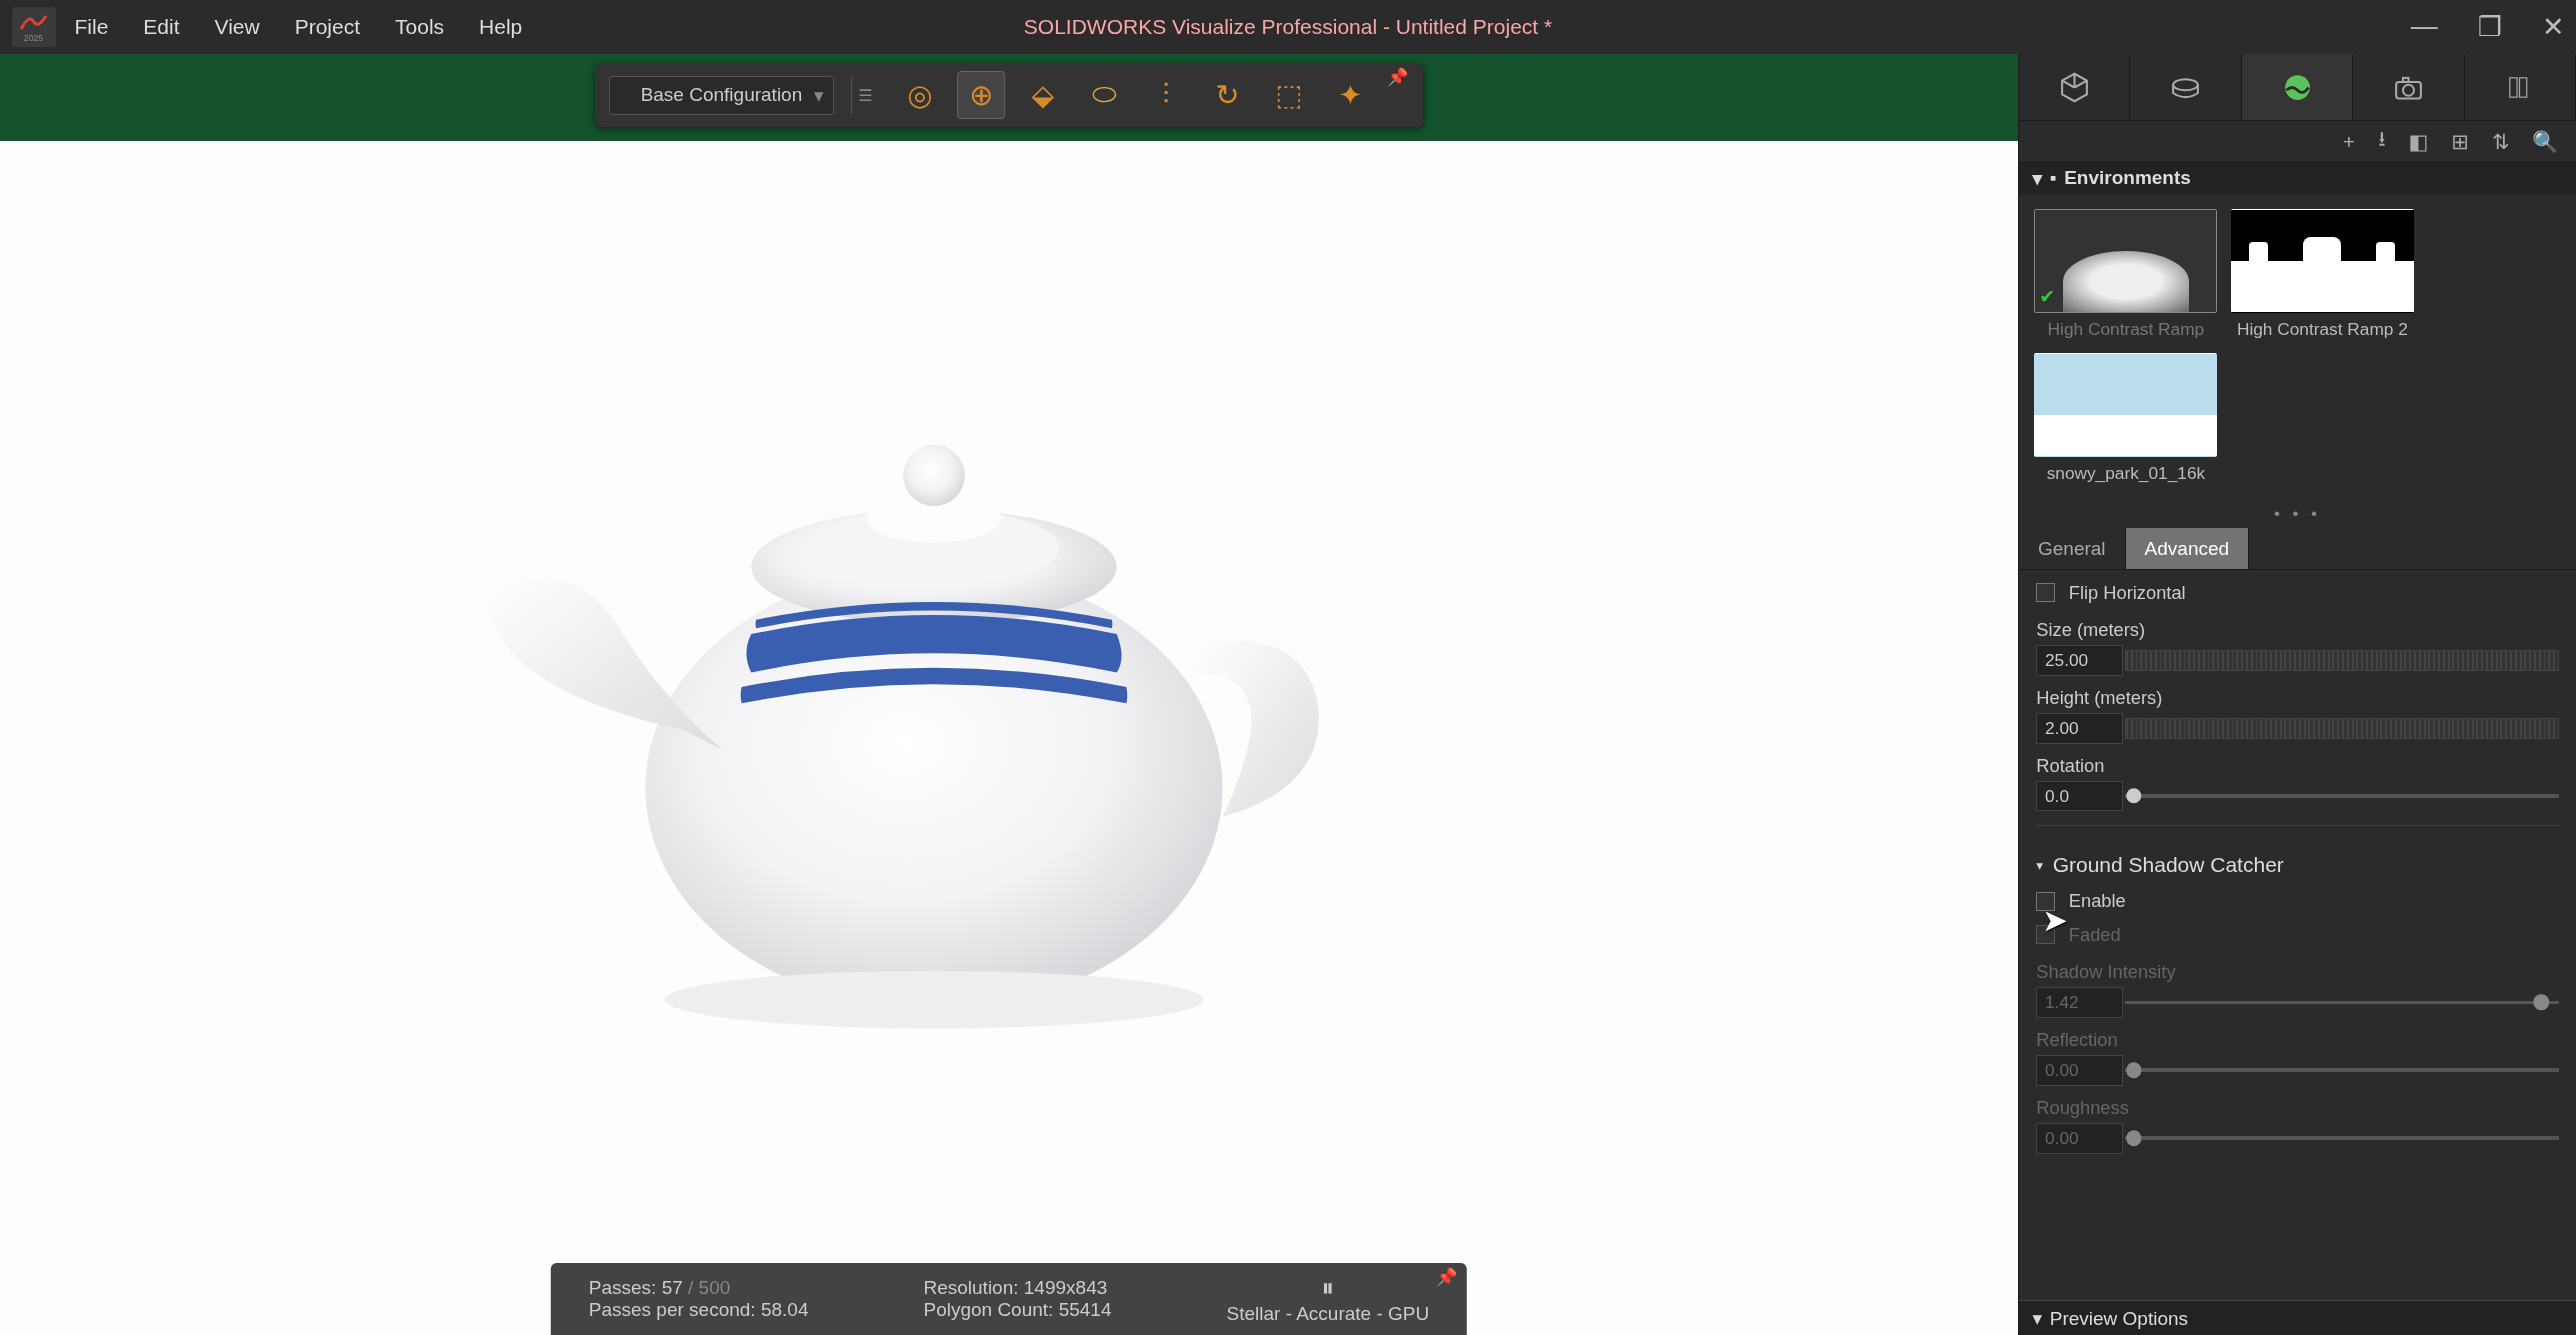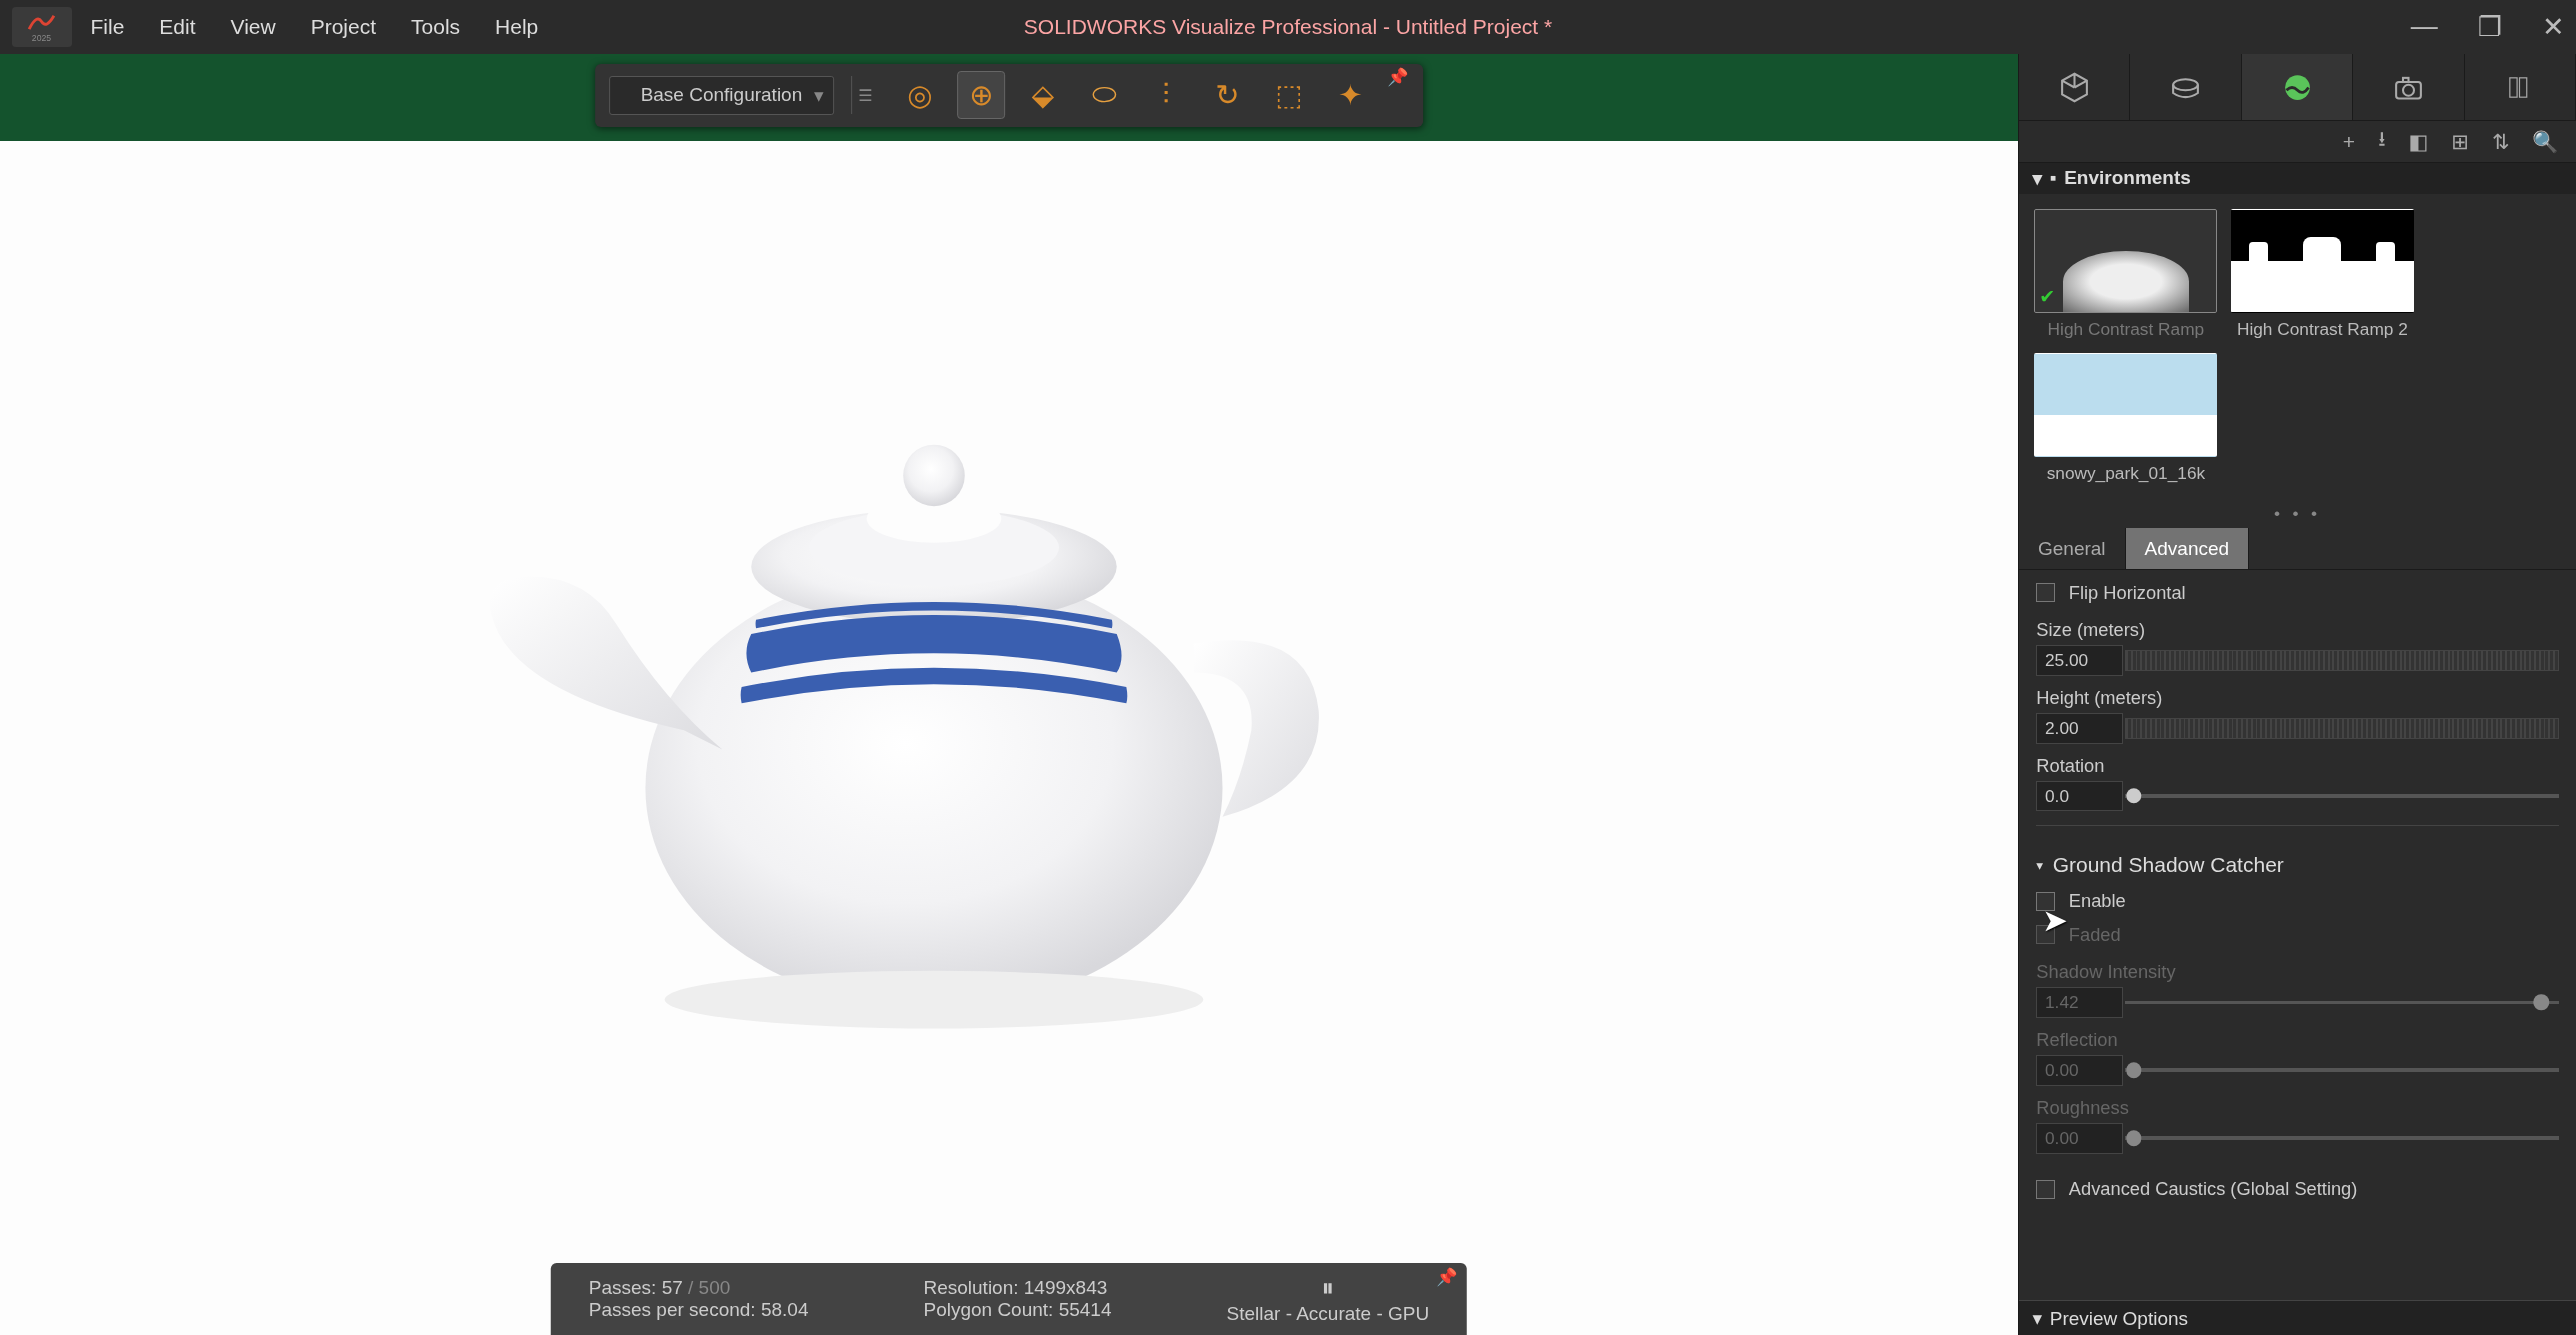--- a/index.html
+++ b/index.html
@@ -1,18 +1,18 @@
 <!DOCTYPE html>
 <html><head>
 <meta charset="utf-8">
 <style>
 * { margin: 0; padding: 0; box-sizing: border-box; font-family: "Segoe UI", Arial, sans-serif; }
 body { background: #2b2b2b; color: #ccc; overflow: hidden; width: 2576px; height: 1336px; }
 .titlebar { height: 54px; background: #2b2b2b; display: flex; align-items: center; padding: 0 11.5px; font-size: 21px; color: #ddd; }
-.logo { width: 60px; height: 40px; background: #3a3a3a; border-radius: 3.8px; margin-right: 19px; display: flex; align-items: center; justify-content: center; color: #d43; font-size: 9.6px; flex-direction: column; }
+.logo { width: 44px; height: 40px; background: #3a3a3a; border-radius: 3.8px; margin-right: 19px; display: flex; align-items: center; justify-content: center; color: #d43; font-size: 9.6px; flex-direction: column; }
 .menu { display: flex; gap: 35px; }
 .menu-item { cursor: pointer; color: #ddd; }
 .title-center { position: absolute; left: 50%; transform: translateX(-50%); color: #fca5a5; }
 .window-controls { margin-left: auto; display: flex; gap: 40px; font-size: 27px; color: #bbb; }
 .window-controls span { cursor: pointer; }
 .main { display: flex; height: calc(100% - 54px); }
 .viewport-area { flex: 1; position: relative; background: #14532d; display: flex; flex-direction: column; }
 .toolbar { position: absolute; top: 9.6px; left: 50%; transform: translateX(-50%); background: #333; border-radius: 5.8px; padding: 7.7px 13.5px; display: flex; align-items: center; gap: 13.5px; box-shadow: 0 1.9px 7.7px rgba(0,0,0,0.5); z-index: 10; }
 .config-select { background: #2a2a2a; border: 1px solid #555; color: #ccc; padding: 7.7px 31px; font-size: 19px; border-radius: 2.9px; min-width: 221px; text-align: center; position: relative; }
 .config-select::after { content: "▾"; position: absolute; right: 9.6px; color: #888; }
@@ -309,24 +309,20 @@
       </div>
 
       <div class="prop-label disabled">Roughness</div>
       <div class="prop-input-row">
         <div class="num-input disabled">0.00</div>
         <div class="slider-plain">
           <div class="slider-handle" style="left:2%;background:#888"></div>
         </div>
       </div>
 
-      <div class="prop-row" style="margin-top:19px">
-        <div class="checkbox"></div>
-        <span>Advanced Caustics (Global Setting)</span>
-      </div>
     </div>
 
     <div class="preview-section">
       <span>▾</span>
       <span>Preview Options</span>
     </div>
   </div>
 </div>
 
 

